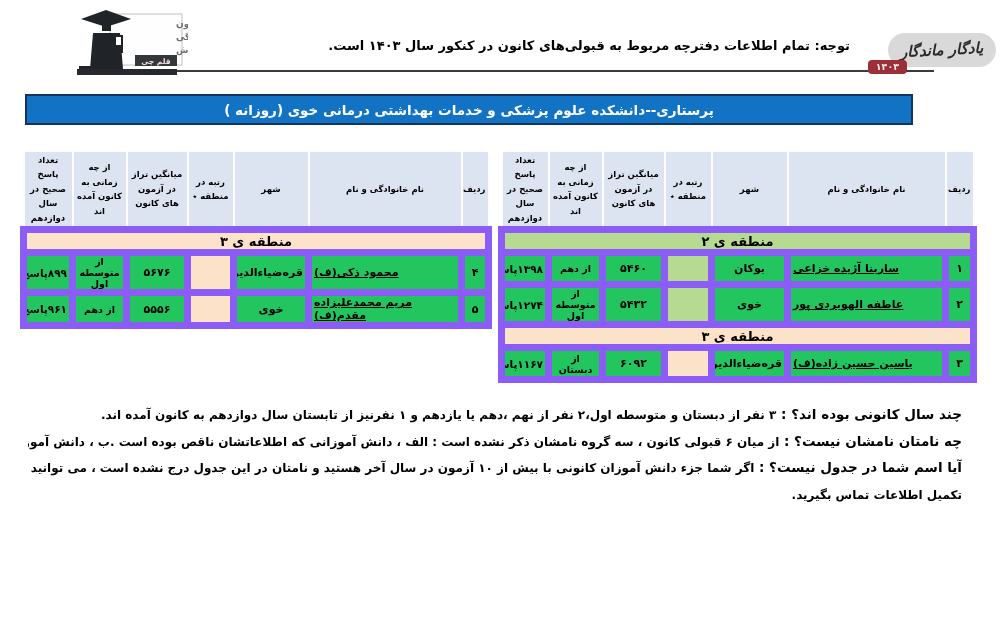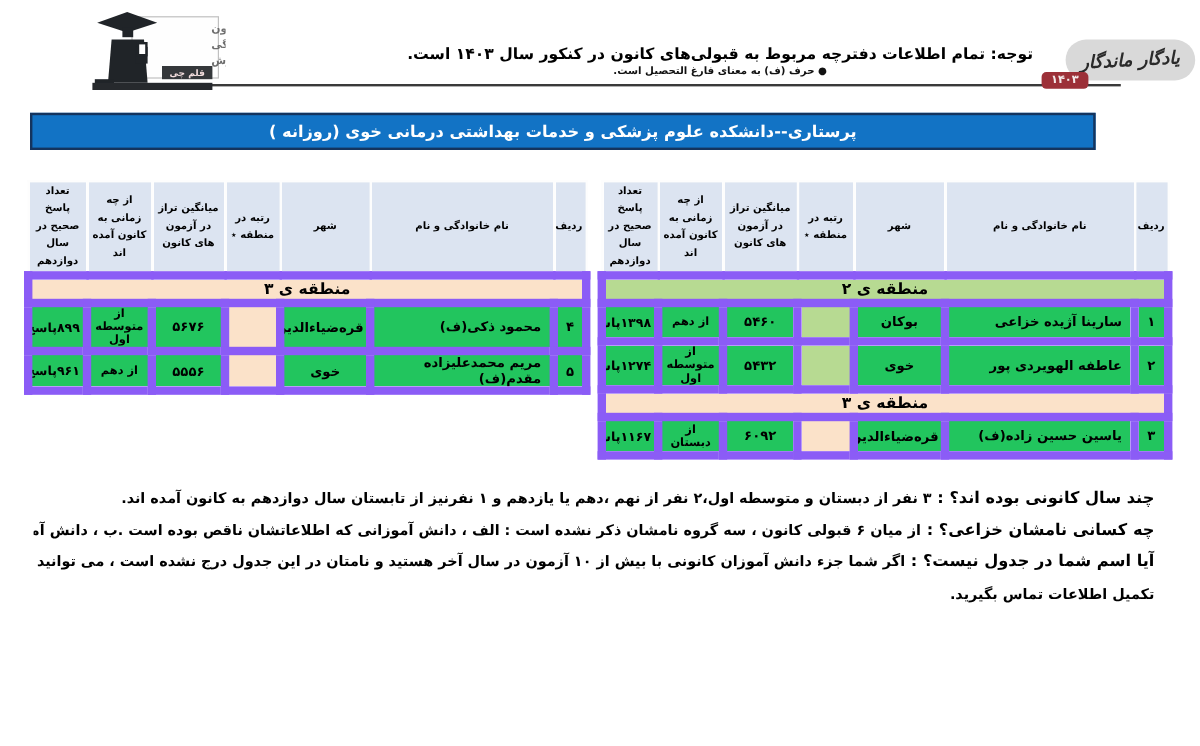--- a/index.html
+++ b/index.html
@@ -8,21 +8,21 @@
   }
   *{box-sizing:border-box; margin:0; padding:0;}
   html,body{width:1000px; height:622px;}
   body{
     position:relative; background:#ffffff; overflow:hidden;
     font-family:"DejaVu Sans", sans-serif; color:var(--ink);
   }
   
   .hdr-line{position:absolute; left:95px; right:66px; top:70px; border-top:2px solid #3a3a3a;}
   .logo{position:absolute; left:73px; top:3px; width:115px; height:75px;}
-  .notice{position:absolute; right:139px; top:38px; text-align:center; direction:rtl;}
+  .notice{position:absolute; right:150px; top:38px; direction:rtl;}
   .notice .big{font-size:13px; font-weight:bold; white-space:nowrap;}
   .notice .small{font-size:8.5px; font-weight:bold; margin-top:2px; color:#111;}
   .brand-pill{
     position:absolute; right:4px; top:33px; width:108px; height:34px;
     background:#d9d9d9; border-radius:17px; display:flex; align-items:center; justify-content:center;
   }
   .brand-pill .brand-txt{
     font-family:"DejaVu Serif", serif; font-style:italic; font-weight:bold;
     font-size:15px; color:#2a2a2a; transform:rotate(-3deg); white-space:nowrap;
   }
@@ -47,21 +47,21 @@
   .ktable th{
     background:var(--head-bg); font-size:8.5px; font-weight:bold; height:54px;
     padding:1px 2px; text-align:center; line-height:1.7; border:2px solid #fdfdfd;
   }
   tr.band td{
     height:23px; font-size:13px; font-weight:bold; text-align:center; padding:0;
   }
   tr.band.green td{background:var(--green);}
   tr.band.peach td{background:var(--peach);}
   tr.drow td{height:32px; font-size:11px; font-weight:bold; text-align:center; padding:0 2px; background:#22c55e;}
-  tr.drow td.name{text-align:right; padding-right:7px;}
+  tr.drow td.name{text-align:left; padding-right:7px;text-decoration:underline;}
   tr.drow td.rank.green{background:var(--green);}
   tr.drow td.rank.peach{background:var(--peach);}
   tr.drow td.since{font-size:9.5px;}
   tr.drow td.answers{font-size:10.5px; white-space:nowrap;}
   #tbl-right{left:498px; width:479px;}
   #tbl-left{left:20px; width:472px;}
   
   .footer{position:absolute; right:38px; left:28px; top:404px; direction:rtl;}
   .fline{height:26.5px; white-space:nowrap; overflow:hidden;}
   .fline .lead{font-weight:bold; font-size:13.5px;}
@@ -85,21 +85,20 @@
   <rect x="29" y="20" width="9" height="8" fill="#202428"></rect>
   <path d="M20 30 L47 30 L50 66 L17 66 Z" fill="#202428"></path>
   <rect x="40" y="36" width="10" height="14" fill="#202428"></rect>
   <rect x="42" y="33" width="7" height="10" fill="#ffffff" stroke="#202428" stroke-width="2"></rect>
   <rect x="6" y="63" width="16" height="4" fill="#202428"></rect>
   <rect x="4" y="66" width="100" height="6" fill="#26292d"></rect>
 </svg>
 
 <div class="notice">
   <div class="big">توجه: تمام اطلاعات دفترچه مربوط به قبولی‌های کانون در کنکور سال ۱۴۰۳ است.</div>
-  <div class="small">● حرف (ف) به معنای فارغ التحصیل است.</div>
 </div>
 
 <div class="brand-pill">
   <span class="brand-txt">یادگار ماندگار</span>
 </div>
 <div class="brand-badge">۱۴۰۳</div>
 
 <div class="title-bar">
   <span>پرستاری--دانشکده علوم پزشکی و خدمات بهداشتی درمانی خوی  (روزانه )</span>
 </div>
@@ -202,21 +201,21 @@
     <td class="answers">۹۶۱پاسخ</td>
   </tr>
 </tbody>
   </table>
 
 <div class="footer">
   <div class="fline">
     <span class="lead">چند سال کانونی بوده اند؟ : </span><span class="rest">۳  نفر از دبستان و متوسطه اول،۲ نفر از نهم ،دهم یا یازدهم و ۱ نفرنیز از تابستان سال دوازدهم به کانون آمده اند.</span>
   </div>
   <div class="fline">
-    <span class="lead">چه کسانی نامشان خزاعی؟ : </span><span class="rest">از میان ۶ قبولی کانون ، سه گروه نامشان ذکر نشده است : الف ، دانش آموزانی که اطلاعاتشان ناقص بوده است .ب ، دانش آموزانی که در کمتر از ۱۰ آزمون برنامه ای</span>
+    <span class="lead">چه نامتان نامشان نیست؟ : </span><span class="rest">از میان ۶ قبولی کانون ، سه گروه نامشان ذکر نشده است : الف ، دانش آموزانی که اطلاعاتشان ناقص بوده است .ب ، دانش آموزانی که در کمتر از ۱۰ آزمون برنامه ای</span>
   </div>
   <div class="fline">
     <span class="lead">آیا اسم شما در جدول نیست؟ : </span><span class="rest">اگر شما جزء دانش آموزان کانونی با بیش از ۱۰ آزمون در سال آخر هستید و نامتان در این جدول درج نشده است ، می توانید با شماره ۰۲۱۸۴۵۱ داخلی ۳۲۰۵ واحد</span>
   </div>
   <div class="fline">
     <span class="lead"></span><span class="rest">تکمیل اطلاعات تماس بگیرید.</span>
   </div>
 </div>
 
 </body></html>

